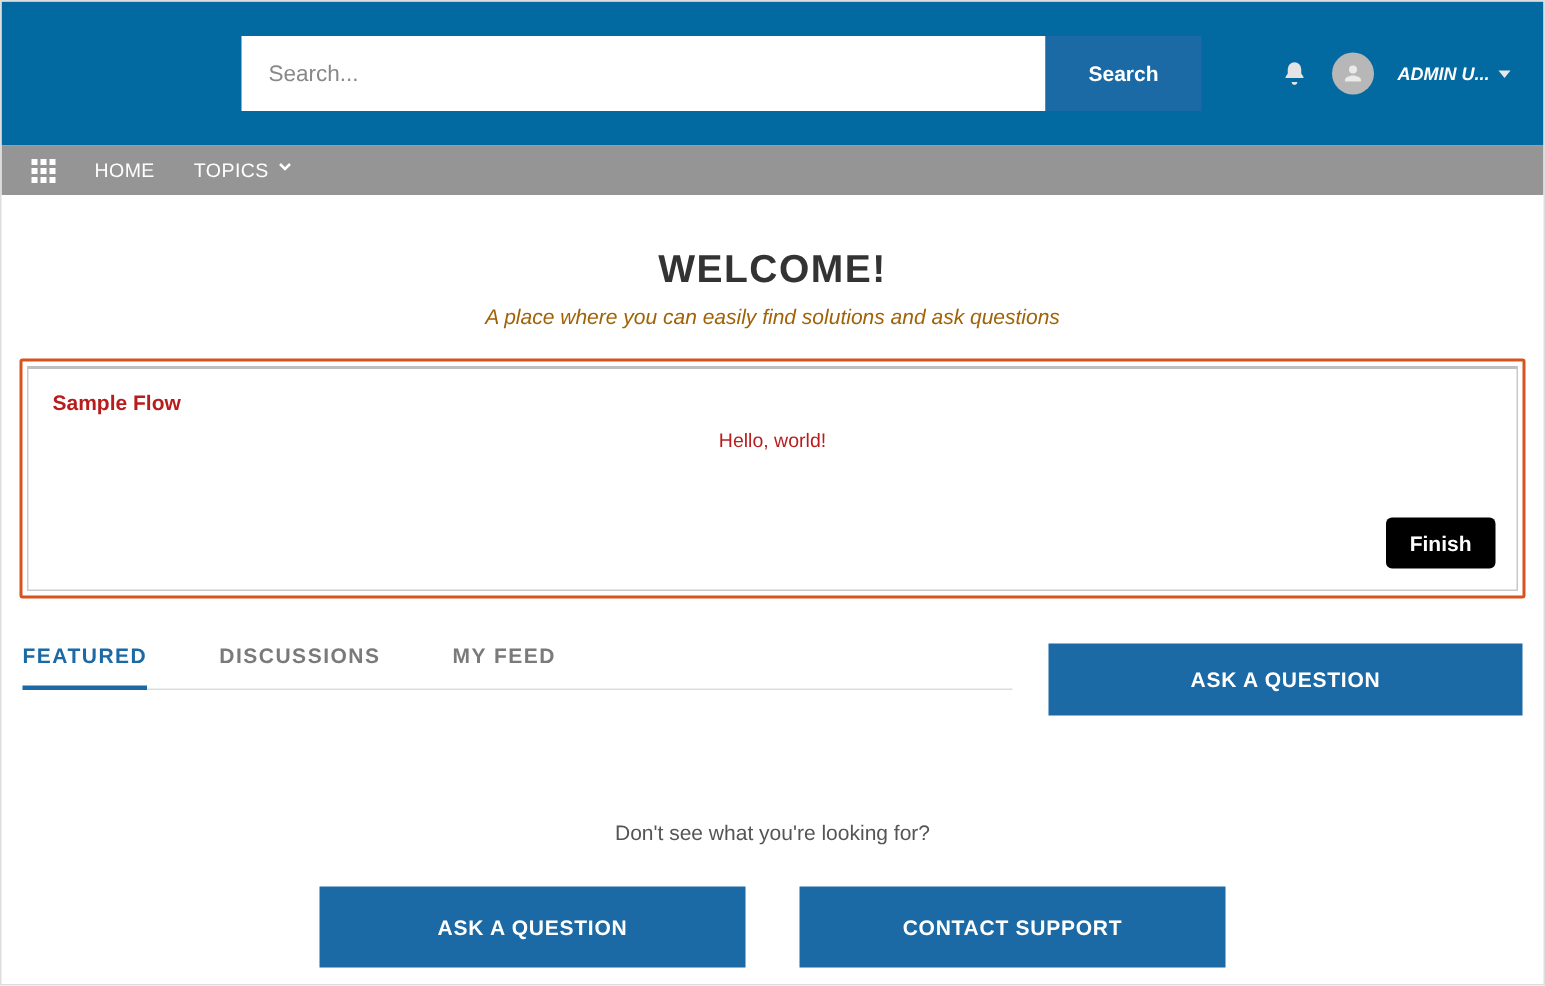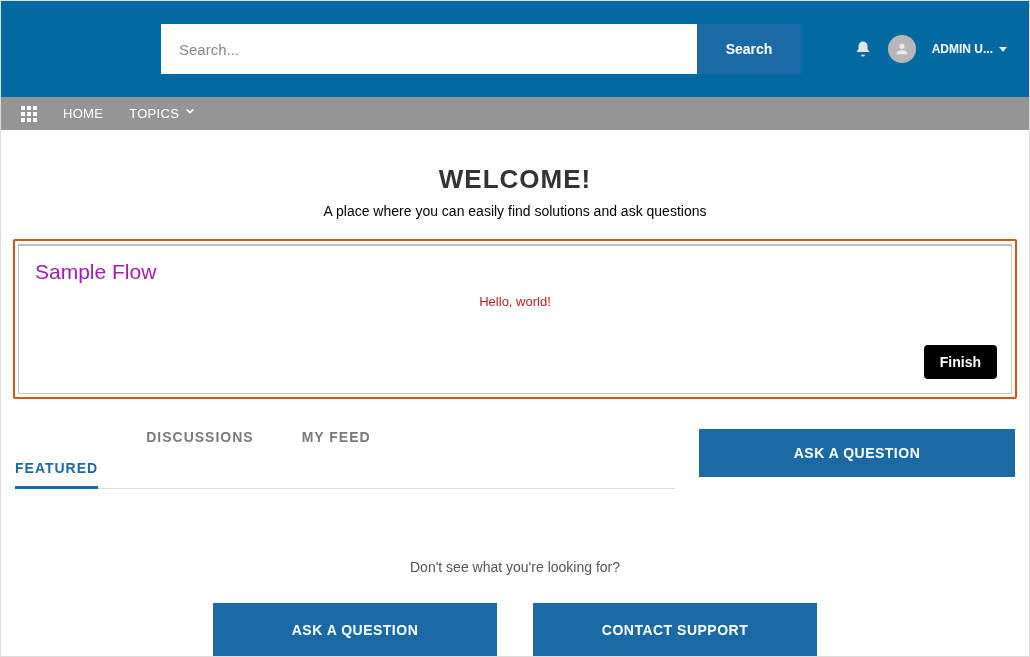--- a/index.html
+++ b/index.html
@@ -40,20 +40,21 @@
     font-weight: 700;
     font-size: 14px;
     width: 104px;
     cursor: pointer;
   }
   .topbar-right {
     margin-left: auto;
     display: flex;
     align-items: center;
     gap: 16px;
+    font-style: italic;
   }
   .bell {
     width: 18px; height: 18px;
     fill: #e4e4e4;
   }
   .avatar {
     width: 28px; height: 28px;
     border-radius: 50%;
     background: #b7b7b7;
     display: flex; align-items: center; justify-content: center;
@@ -87,38 +88,38 @@
     cursor: pointer;
   }
   .nav .grid-icon span { background: #fff; width: 4px; height: 4px; }
   .nav-link { cursor: pointer; }
   .nav-link.topics { display: flex; align-items: flex-start; gap: 6px; }
   .nav-link .chev { width: 10px; height: 10px; fill: none; stroke: #fff; stroke-width: 2; }
 
   
   .welcome { text-align: center; margin-top: 34px; }
   .welcome h1 { font-size: 26px; font-weight: 800; letter-spacing: 1px; color: #333; }
-  .welcome p { margin-top: 8px; font-size: 14px; color: #000000; }
+  .welcome p { margin-top: 8px; font-size: 14px; color: #a16207; font-style: italic; }
 
   
   .flow-outline {
     margin: 20px 12px 0 12px;
     border: 2px solid #d6531d;
     border-radius: 2px;
     padding: 3px;
   }
   .flow-card {
     border: 1px solid #c9c9c9;
     border-top: 2px solid #bfbfbf;
     background: #fff;
     padding: 14px 16px 14px 16px;
     min-height: 150px;
     position: relative;
   }
-  .flow-title { color: #a21caf; font-size: 21px; font-weight: 400; margin-bottom: 10px; }
+  .flow-title { color: #b91c1c; font-size: 14px; font-weight: 700; margin-bottom: 10px; }
   .flow-body { color: #b91c1c; font-size: 13px; text-align: center; }
   .finish-btn {
     position: absolute;
     right: 14px; bottom: 14px;
     background: #000000;
     color: #fff;
     border: none;
     border-radius: 4px;
     padding: 9px 16px;
     font-size: 14px;
@@ -137,21 +138,21 @@
     display: flex;
     gap: 48px;
     border-bottom: 1px solid #ddd;
     padding-bottom: 12px;
     font-size: 14px;
     letter-spacing: 1px;
     color: #7a7a7a;
     font-weight: 600;
   }
   .tab { cursor: pointer; padding-bottom: 2px; }
-  .tab.active { color: #1b6aa5; border-bottom: 3px solid #1b6aa5; margin-bottom: -13px; padding-bottom: 10px; margin-top: 31px; }
+  .tab.active { color: #1b6aa5; border-bottom: 3px solid #1b6aa5; margin-bottom: -13px; padding-bottom: 10px; }
   .ask-right {
     margin-left: 24px;
     background: #1b6aa5;
     color: #fff;
     border: none;
     width: 316px;
     height: 48px;
     font-weight: 700;
     font-size: 14px;
     letter-spacing: 0.5px;

